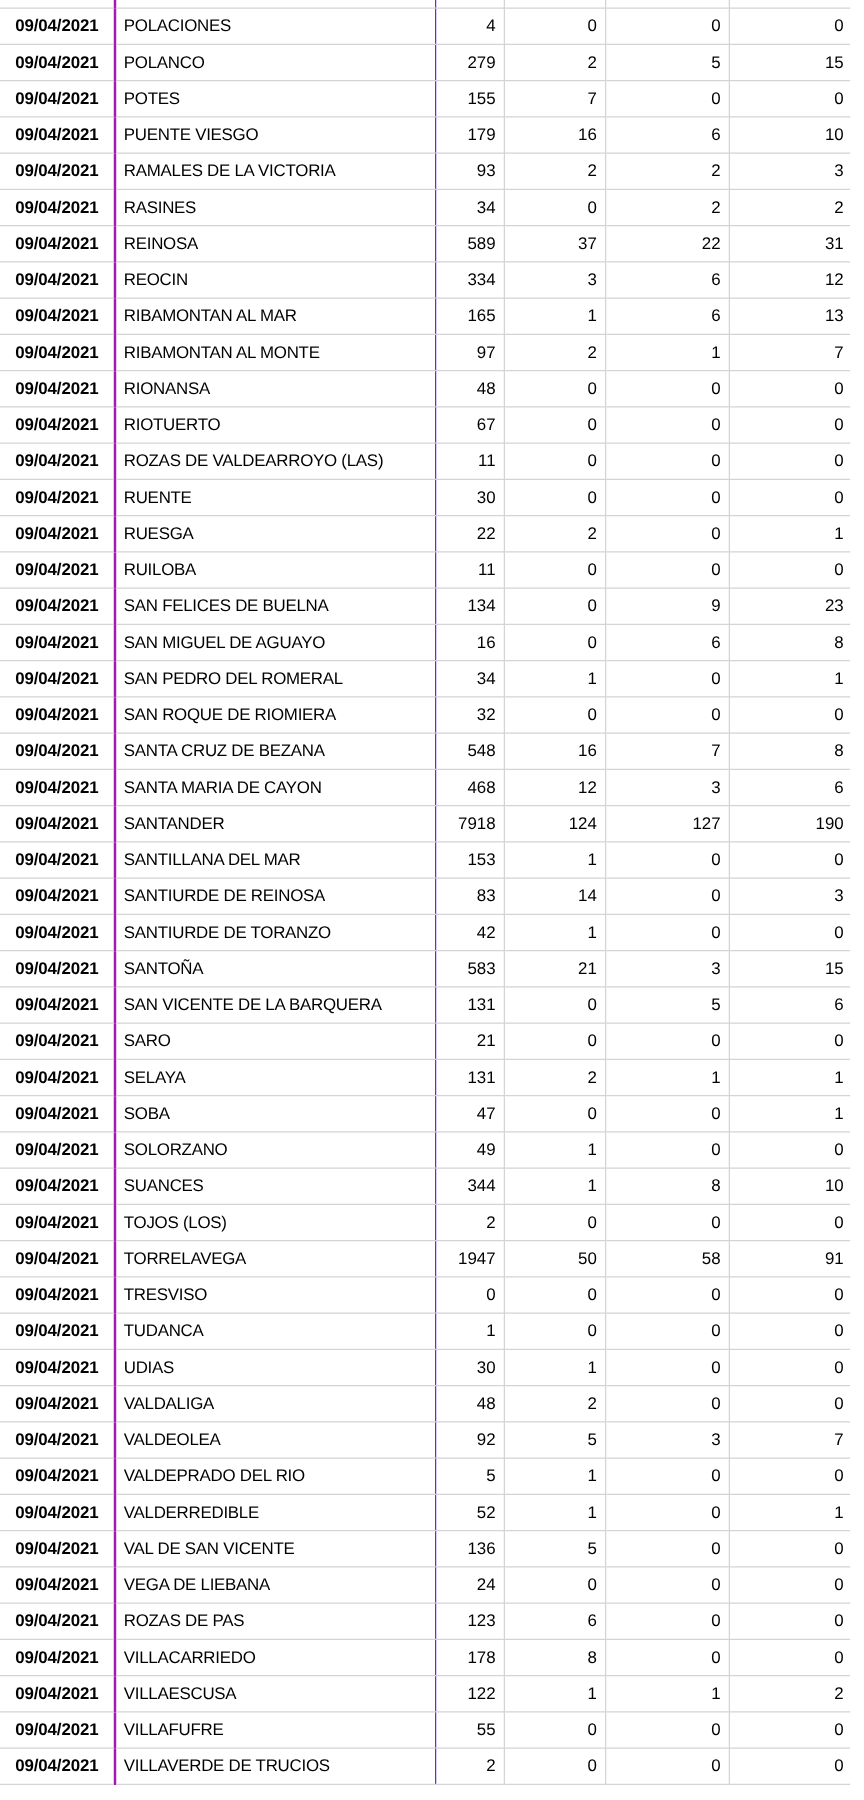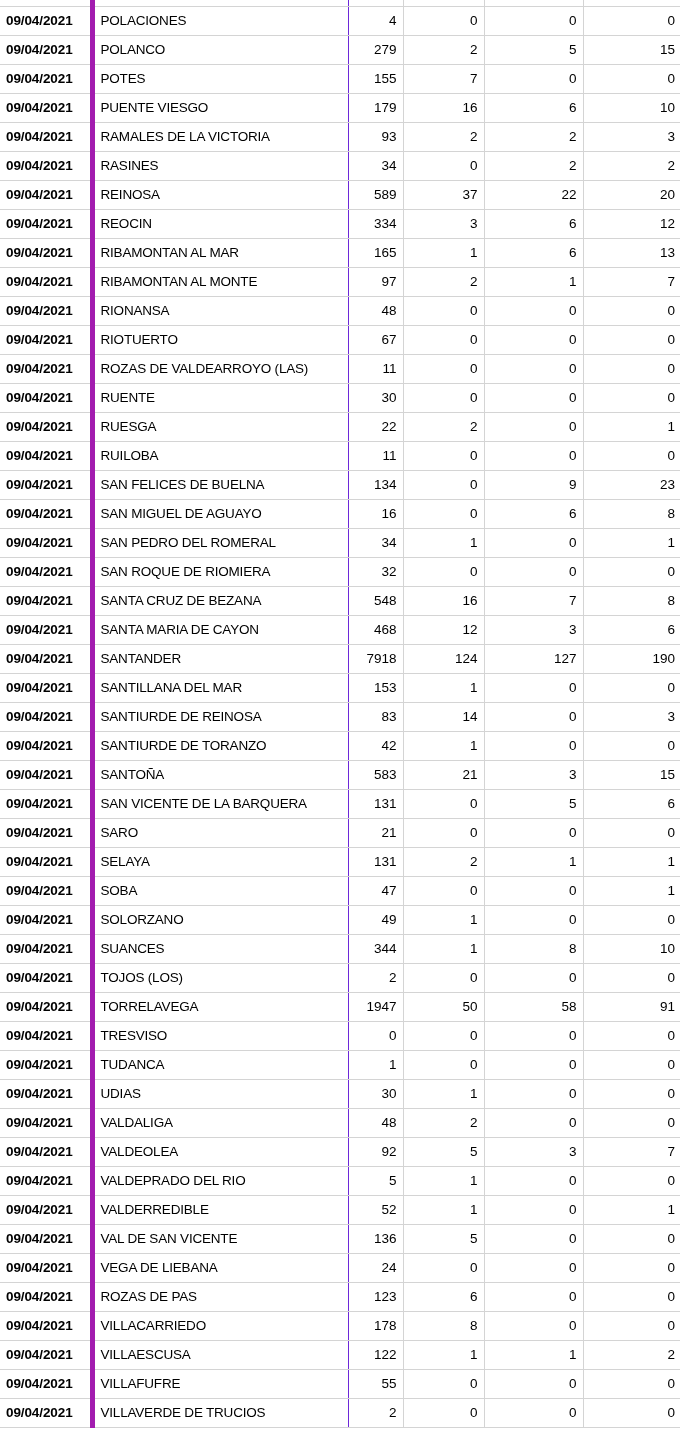--- a/index.html
+++ b/index.html
@@ -52,22 +52,23 @@
   col.c-name { width: 256px; }
   col.c-n1   { width: 55px; }
   col.c-n2   { width: 81px; }
   col.c-n3   { width: 99px; }
   col.c-n4   { width: 98px; }
 
   td.cell-date {
     background: #dcdcdc;
     font-weight: bold;
     font-size: 13px;
+    text-align: center;
     color: #000;
-    border-right: 5px solid #a21caf;
+    border-right: 2px solid #a21caf;
     border-bottom: 1px solid #c2c2c2;
     letter-spacing: -0.1px;
   }
   td.cell-name {
     text-align: left;
     border-right: 1px solid #6d28d9;
     letter-spacing: -0.2px;
   }
   td.cell-num {
     text-align: right;
@@ -168,21 +169,21 @@
             <td class="cell-num">0</td>
             <td class="cell-num">2</td>
             <td class="cell-num cell-num-last">2</td>
           </tr>
           <tr class="grid-row">
             <td class="cell-date">09/04/2021</td>
             <td class="cell-name">REINOSA</td>
             <td class="cell-num">589</td>
             <td class="cell-num">37</td>
             <td class="cell-num">22</td>
-            <td class="cell-num cell-num-last">20</td>
+            <td class="cell-num cell-num-last">31</td>
           </tr>
           <tr class="grid-row">
             <td class="cell-date">09/04/2021</td>
             <td class="cell-name">REOCIN</td>
             <td class="cell-num">334</td>
             <td class="cell-num">3</td>
             <td class="cell-num">6</td>
             <td class="cell-num cell-num-last">12</td>
           </tr>
           <tr class="grid-row">

